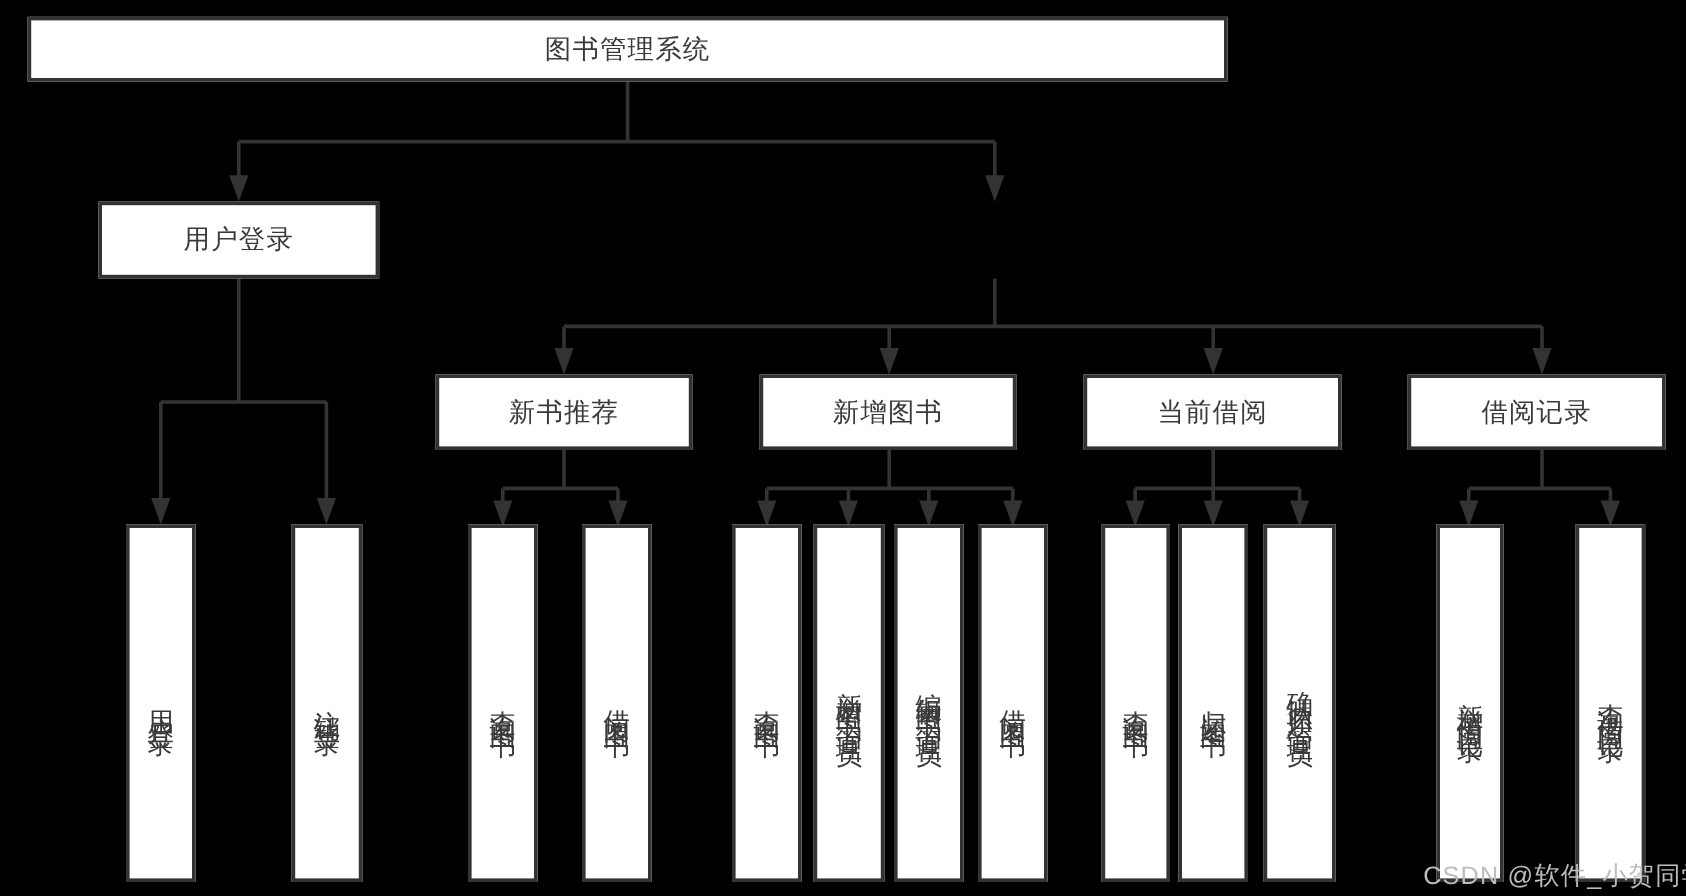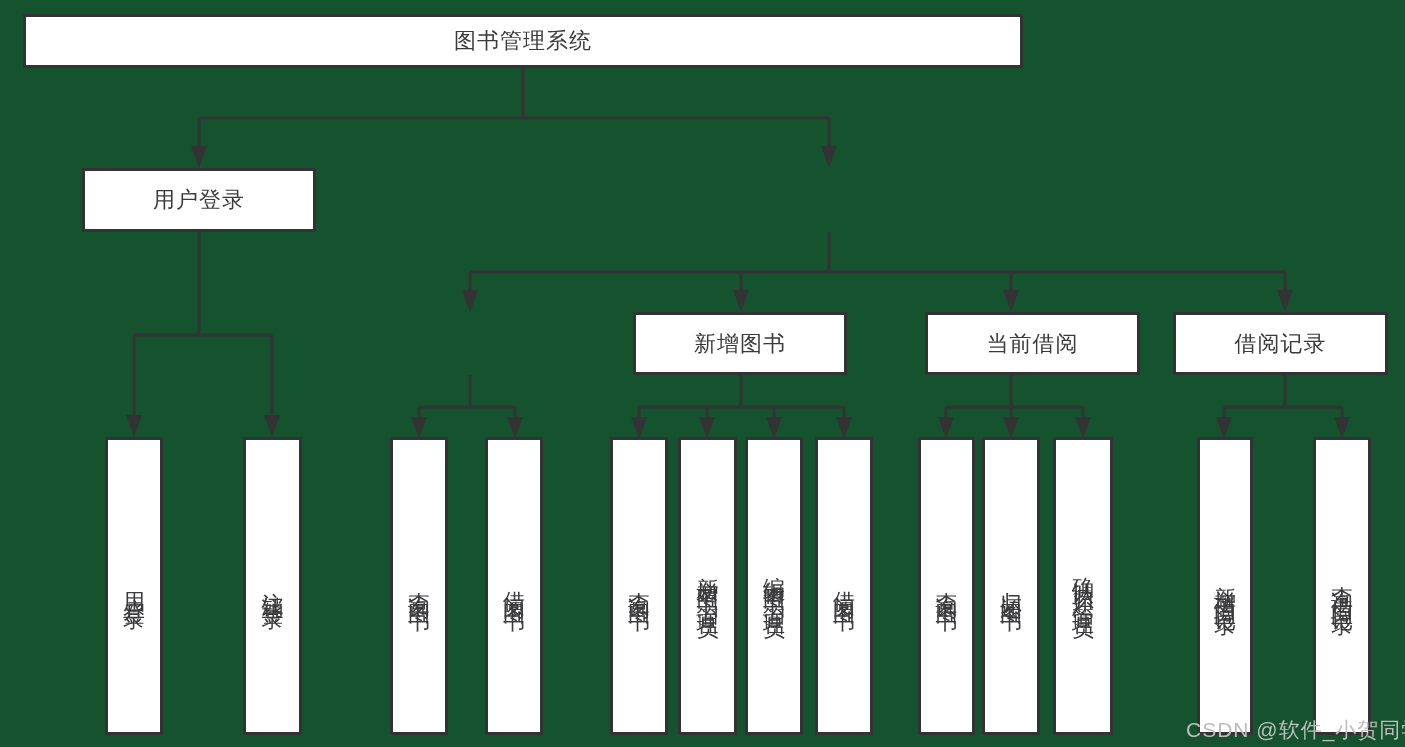--- a/index.html
+++ b/index.html
@@ -1,20 +1,20 @@
 <!DOCTYPE html>
 <html><head>
 <meta charset="utf-8">
 <style>
   html, body { margin: 0; padding: 0; background: #ffffff; }
   .stage {
     position: relative;
     width: 1405px;
     height: 747px;
-    background: #14532d;
+    background: #000000;
     font-family: "Liberation Sans", sans-serif;
     overflow: hidden;
   }
   svg.connectors {
     position: absolute;
     left: 0; top: 0;
     width: 1405px; height: 747px;
   }
   .node {
     position: absolute;
@@ -38,21 +38,21 @@
     line-height: 1;
   }
   
   .n-root   { left: 23px;  top: 14px;  width: 1000px; height: 54px; }
   
   .n-login  { left: 82px;  top: 168px; width: 234px; height: 64px; }
   .n-mgmt   { left: 712px; top: 168px; width: 234px; height: 64px; }
   
   .n-rec    { left: 363px;  top: 312px; width: 214px; height: 63px; }
   .n-borrow { left: 633px;  top: 312px; width: 214px; height: 63px; }
-  .n-cur    { left: 925px;  top: 312px; width: 215px; height: 63px; }
+  .n-cur    { left: 903px;  top: 312px; width: 215px; height: 63px; }
   .n-log    { left: 1173px; top: 312px; width: 215px; height: 63px; text-align: right; }
   
   .leaf { top: 437px; height: 298px; }
   .lf-1  { left: 105px;  width: 58px; }
   .lf-2  { left: 243px;  width: 59px; }
   .lf-3  { left: 390px;  width: 58px; }
   .lf-4  { left: 485px;  width: 58px; }
   .lf-5  { left: 610px;  width: 58px; }
   .lf-6  { left: 678px;  width: 59px; }
   .lf-7  { left: 745px;  width: 58px; }
@@ -119,20 +119,23 @@
   </svg>
 
   <div class="node n-root">
     <span>图书管理系统</span>
   </div>
 
   <div class="node n-login">
     <span>用户登录</span>
   </div>
 
+  <div class="node n-rec">
+    <span>新书推荐</span>
+  </div>
   <div class="node n-borrow">
     <span>新增图书</span>
   </div>
   <div class="node n-cur">
     <span>当前借阅</span>
   </div>
   <div class="node n-log">
     <span>借阅记录</span>
   </div>
 

